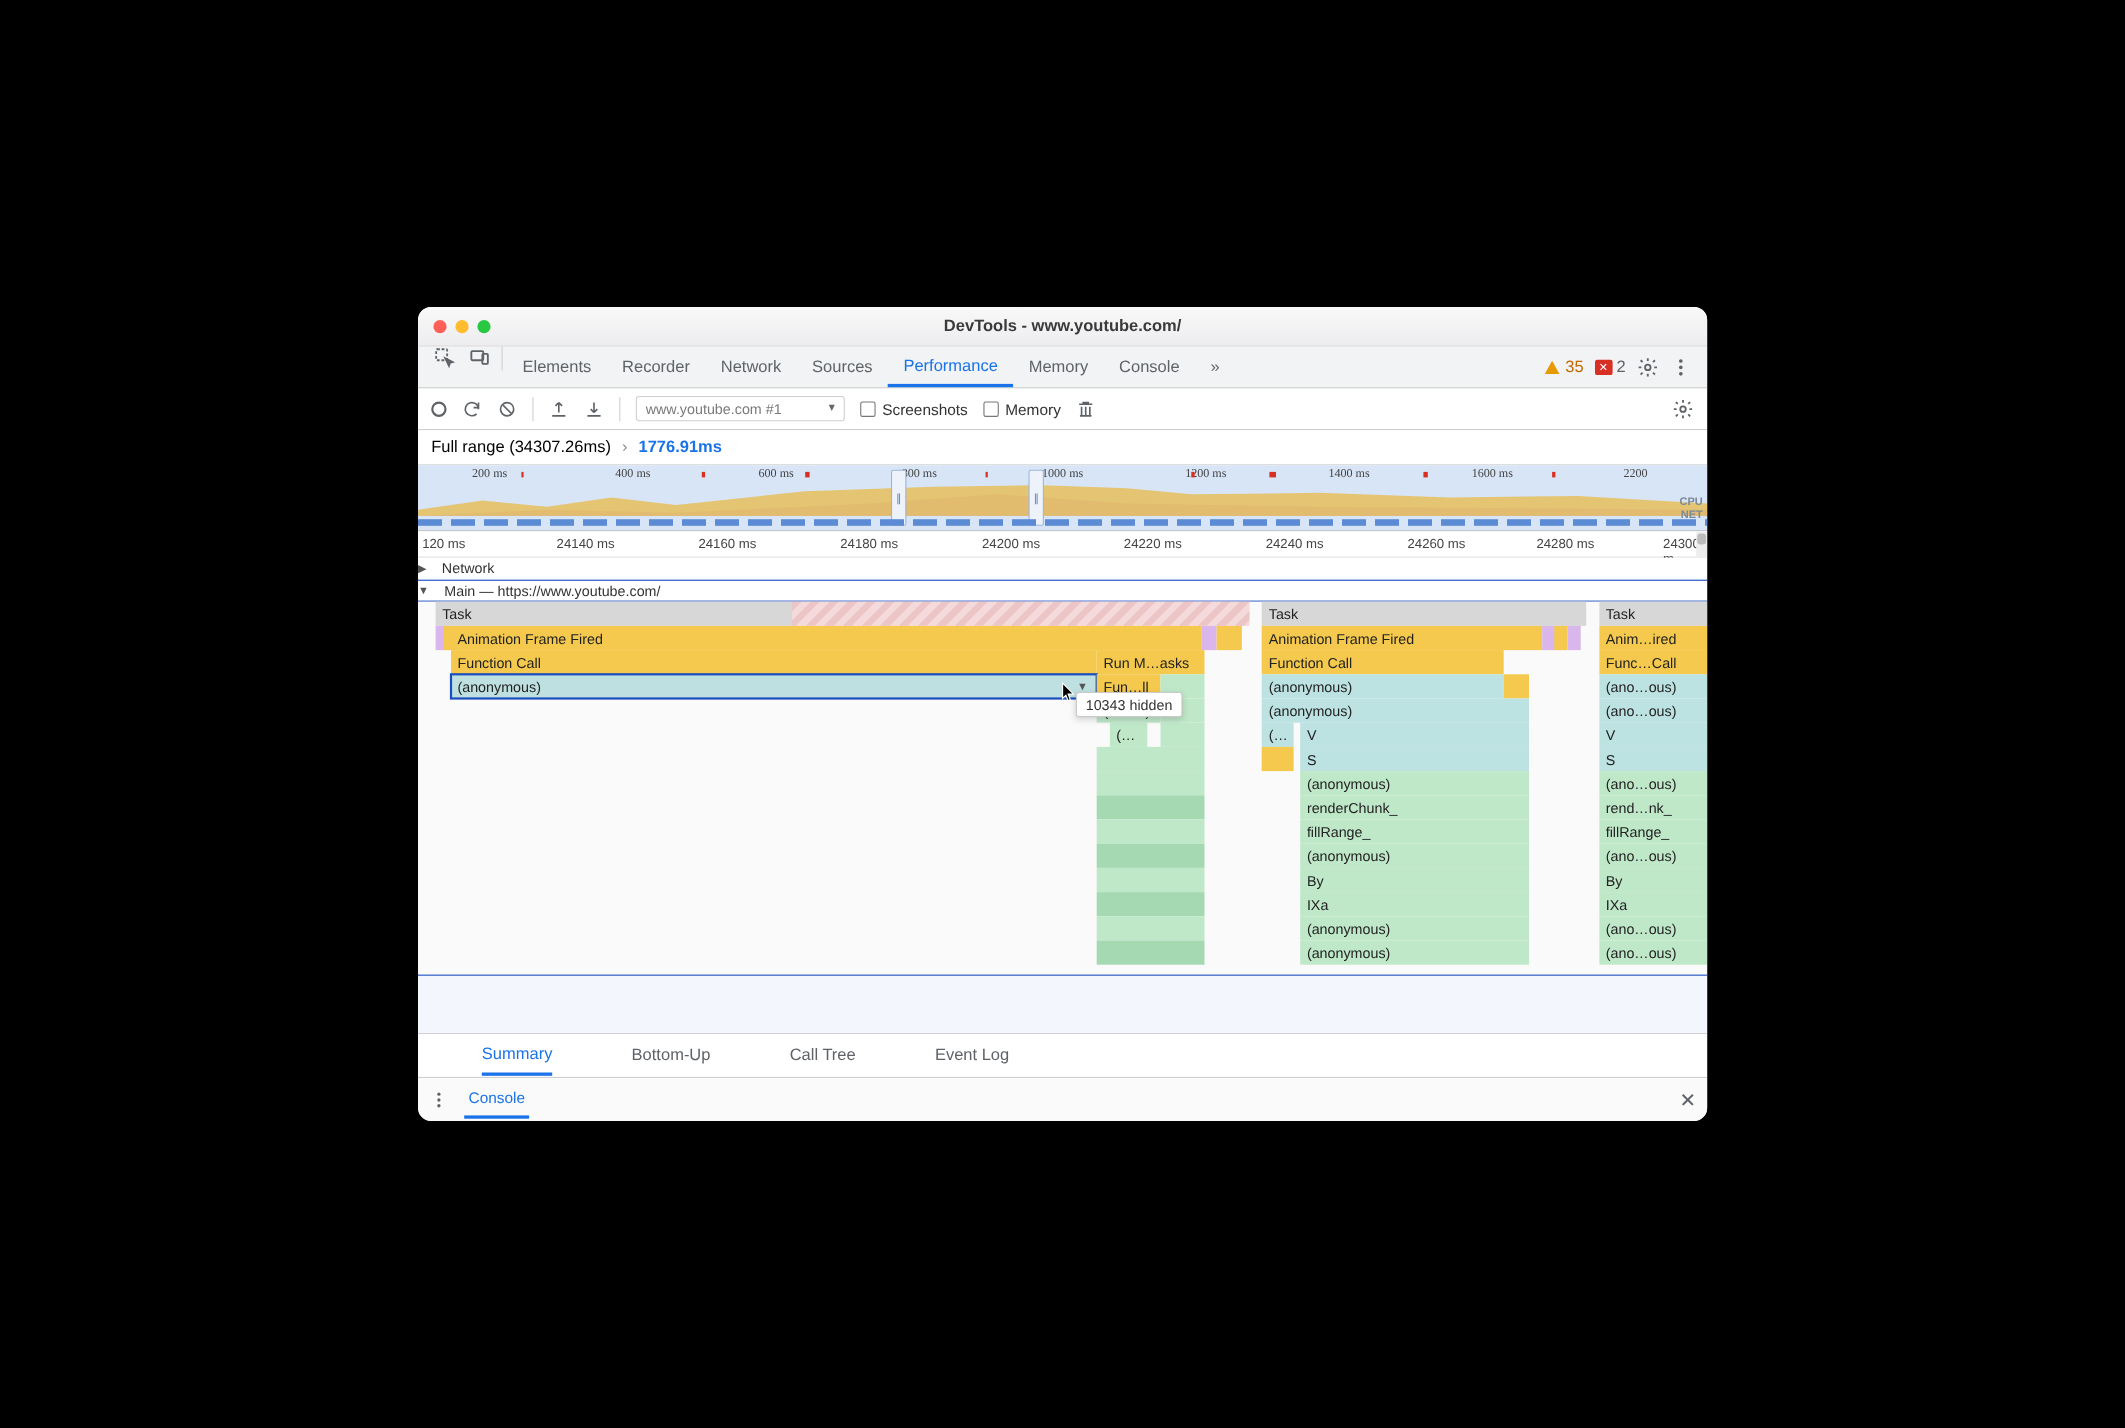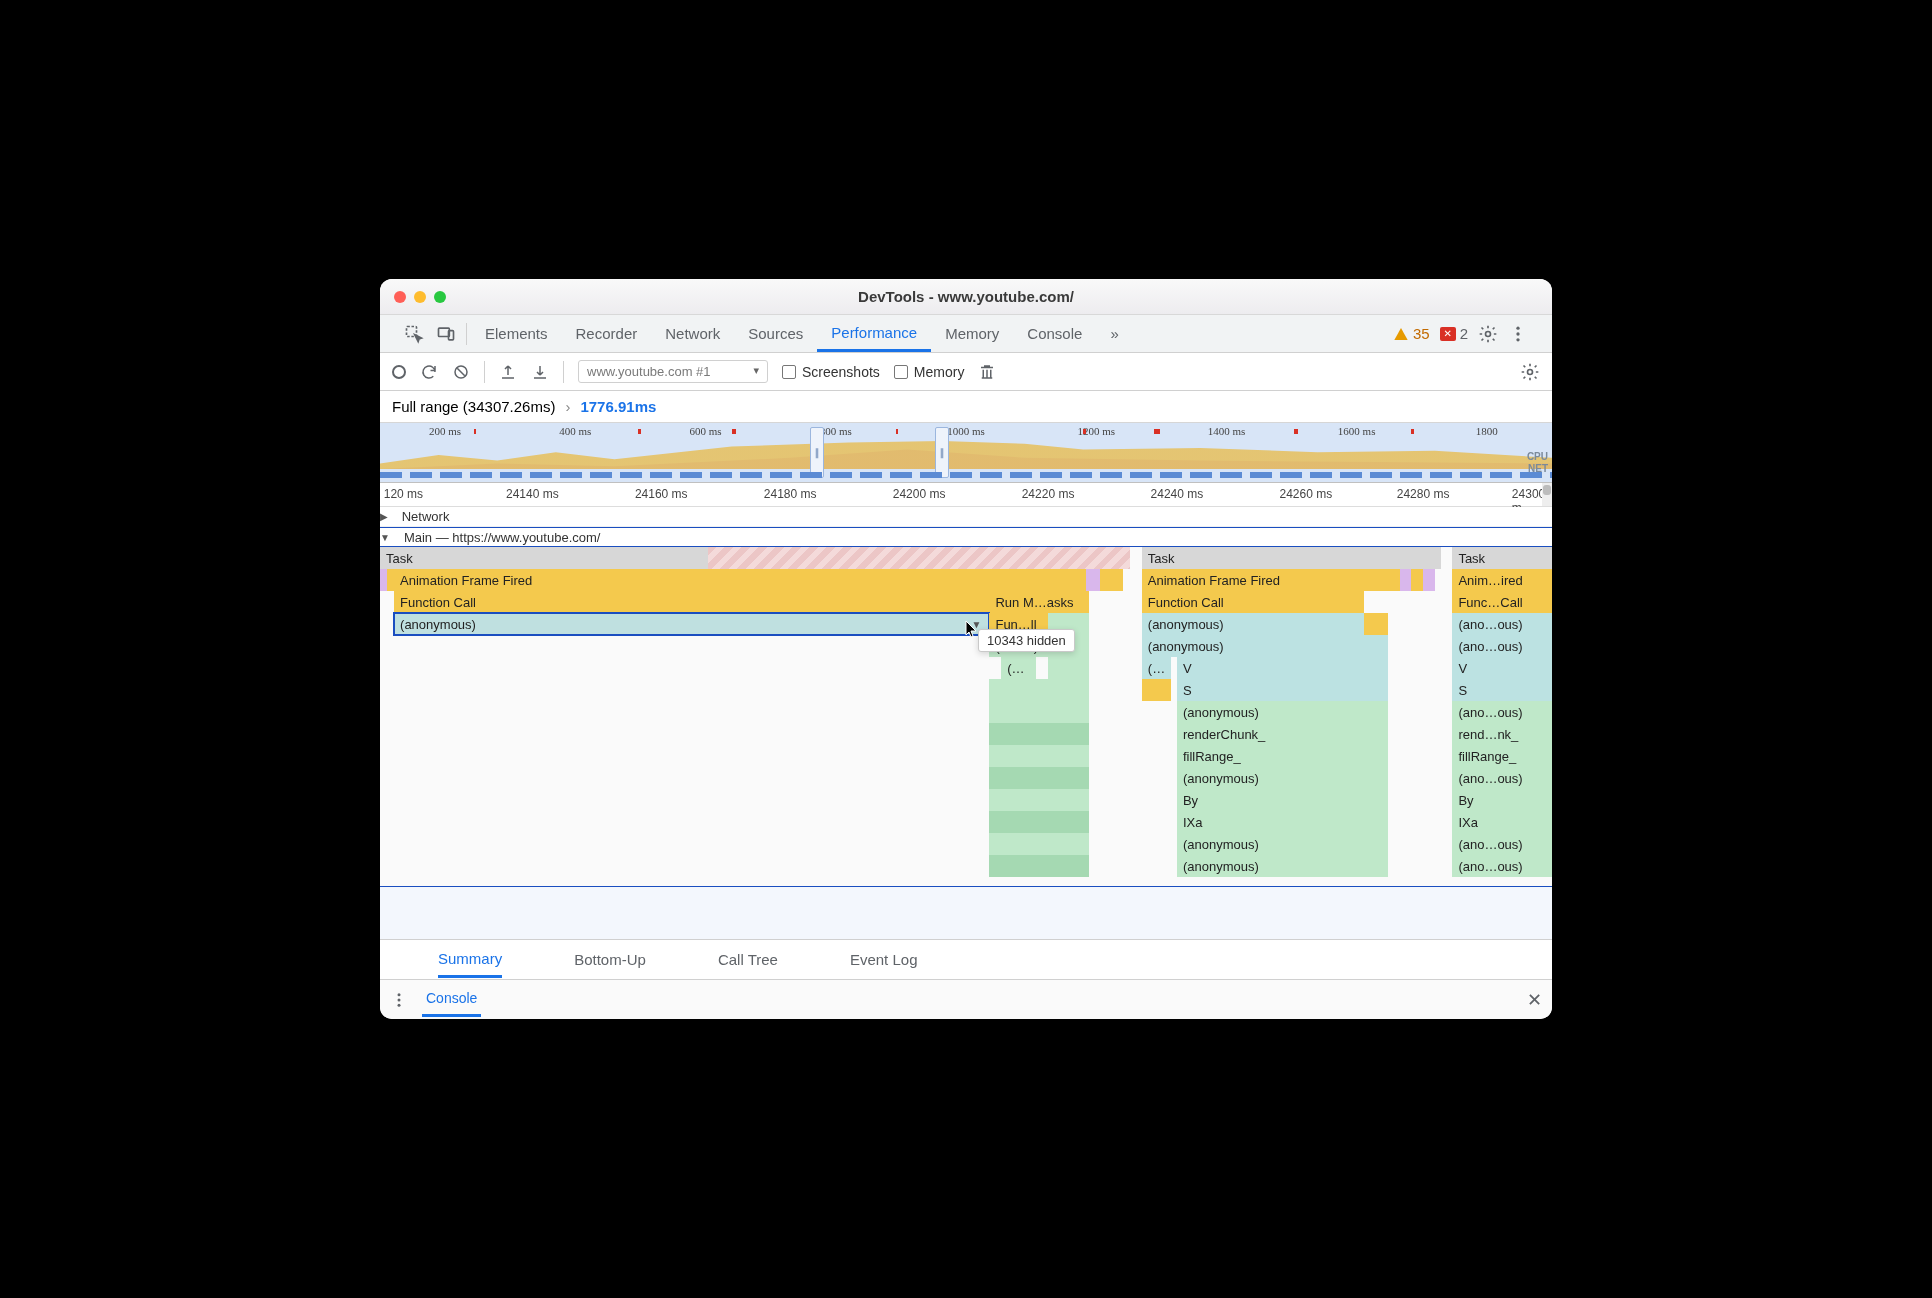--- a/index.html
+++ b/index.html
@@ -37,25 +37,24 @@
   .dot { width: 12px; height: 12px; border-radius: 50%; }
   .dot.red { background: #ff5f57; }
   .dot.yellow { background: #febc2e; }
   .dot.green { background: #28c840; }
   .title { position: absolute; left: 0; right: 0; text-align: center; font-weight: 600; color: #3a3a3a; font-size: 15px; }
   
   .tabs {
     height: 38px;
     background: #f1f3f4;
     display: flex;
-    align-items: center;
     border-bottom: 1px solid #d0d0d0;
     color: #5f6368;
     font-size: 15px;
-    padding: 0 18px;
+    padding: 0 8px;
   }
   .tabs .pick-icon { width: 20px; height:20px; margin: 0 6px; display:inline-flex; }
   .tabs .tab { padding: 0 14px; cursor: pointer; height: 100%; display: flex; align-items:center; }
   .tabs .tab.active { color: #1a73e8; border-bottom: 3px solid #1a73e8; font-weight:500; }
   .tabs-right { margin-left: auto; display:flex; align-items:center; gap:10px; padding-right:6px; }
   .warn-pill { color:#c26a00; font-weight:500; display:flex; align-items:center; gap:4px;}
   .err-pill  { display:flex; align-items:center; gap:4px; font-weight:500; }
   .err-box { background:#d93025; color:#fff; width:16px; height:14px; border-radius:2px; font-size:10px; display:flex; align-items:center; justify-content:center; }
   .icon-gear, .icon-kebab { width:20px; color:#5f6368; cursor:pointer; }
   
@@ -109,21 +108,21 @@
   .ruler-scroll { position:absolute; right:0; top:0; bottom:0; width:10px; background:#eee;}
   .ruler-scroll .thumb{ position:absolute; left:1px; right:1px; top:2px; height:10px; background:#bcbcbc; border-radius:3px;}
   
   .tracks { position:relative; flex:1; overflow:hidden; font-size:13px; background:#f3f7fd;}
   .track-row { height:20px; display:flex; align-items:center; background:#fff; border-bottom:1px solid #eef0f2; }
   .track-label { padding-left:10px; color:#333; }
   .disclosure { margin-right:4px; font-size:10px; color:#555; }
   .main-header { background:#fff; border-top:1.5px solid #1a4ec0; border-bottom:1.5px solid #1a4ec0;}
   
   .flame { position:relative; height: 340px; background:#fafafa; border-bottom:1.5px solid #1a4ec0;}
-  .lane { position:absolute; height:22px; left:0; right:0; }
+  .lane { position:absolute; height:22px; left:16px; right:0; }
   .seg { position:absolute; height:22px; display:flex; align-items:center; padding:0 6px; white-space:nowrap; overflow:hidden; font-size:13px; color:#222; }
   .c-gray  { background:#d7d7d7; }
   .c-hatched { background: repeating-linear-gradient(135deg,#ecc6c6 0 6px,#f4dada 6px 12px);}
   .c-yellow{ background:#f4c94d; }
   .c-purple{ background:#d9b7ec; }
   .c-teal  { background:#bce2e2; }
   .c-green { background:#bfe8c9; }
   .c-dgreen{ background:#a5d9b2; }
   .c-blueoutline { background:#bfe0e0; outline:2px solid #1a4ec0; outline-offset:-1px;}
   .tooltip {
@@ -292,21 +291,21 @@
   <div class="overview">
     <div class="ov-labels">
       <span>200 ms</span>
         <span>400 ms</span>
         <span>600 ms</span>
       <span>800 ms</span>
         <span>1000 ms</span>
         <span>1200 ms</span>
       <span>1400 ms</span>
         <span>1600 ms</span>
-        <span>1800</span>
+        <span>2200</span>
     </div>
     <div class="ov-wave2"></div>
     <div class="ov-wave"></div>
     <div class="ov-red" style="left:8%;width:2px"></div>
     <div class="ov-red" style="left:22%;width:3px"></div>
     <div class="ov-red" style="left:30%;width:4px"></div>
     <div class="ov-red" style="left:44%;width:2px"></div>
     <div class="ov-red" style="left:60%;width:3px"></div>
     <div class="ov-red" style="left:66%;width:6px"></div>
     <div class="ov-red" style="left:78%;width:4px"></div>

